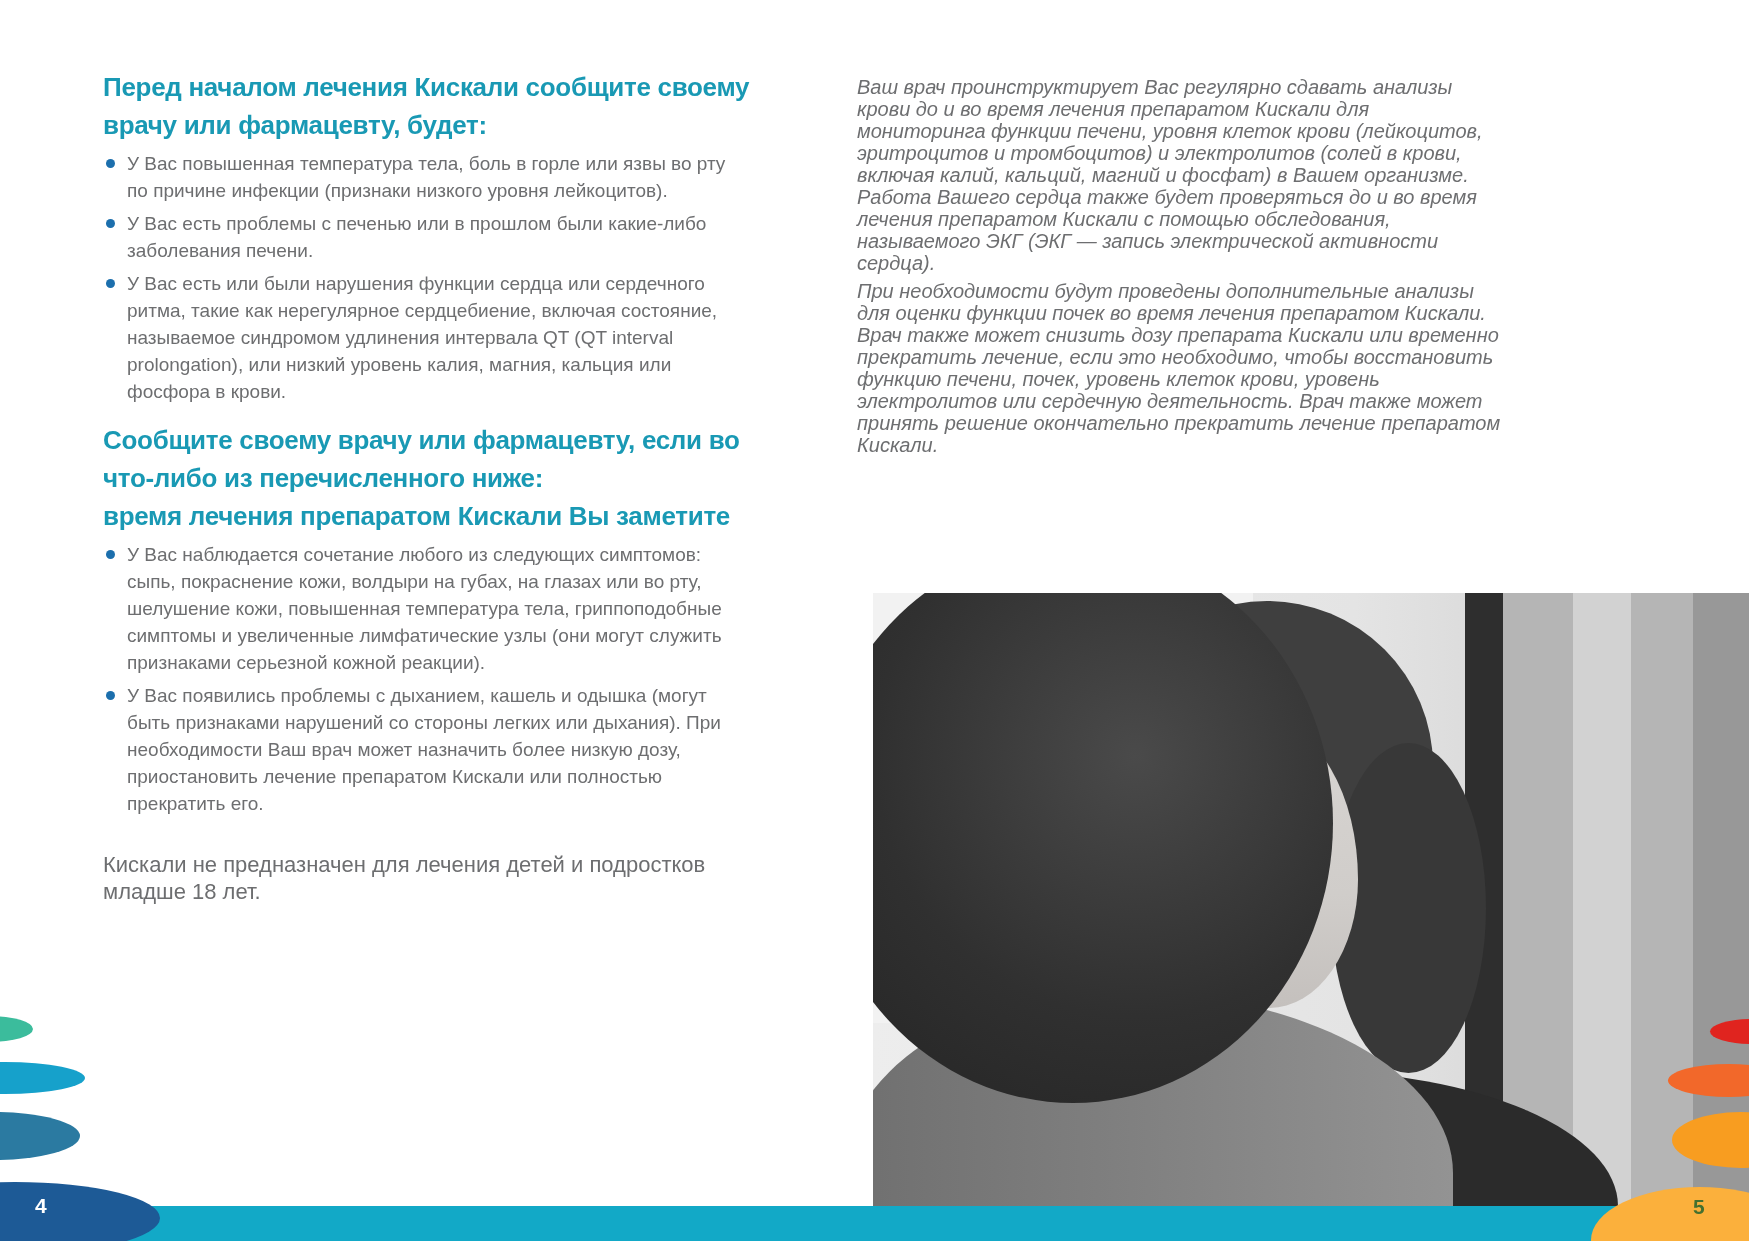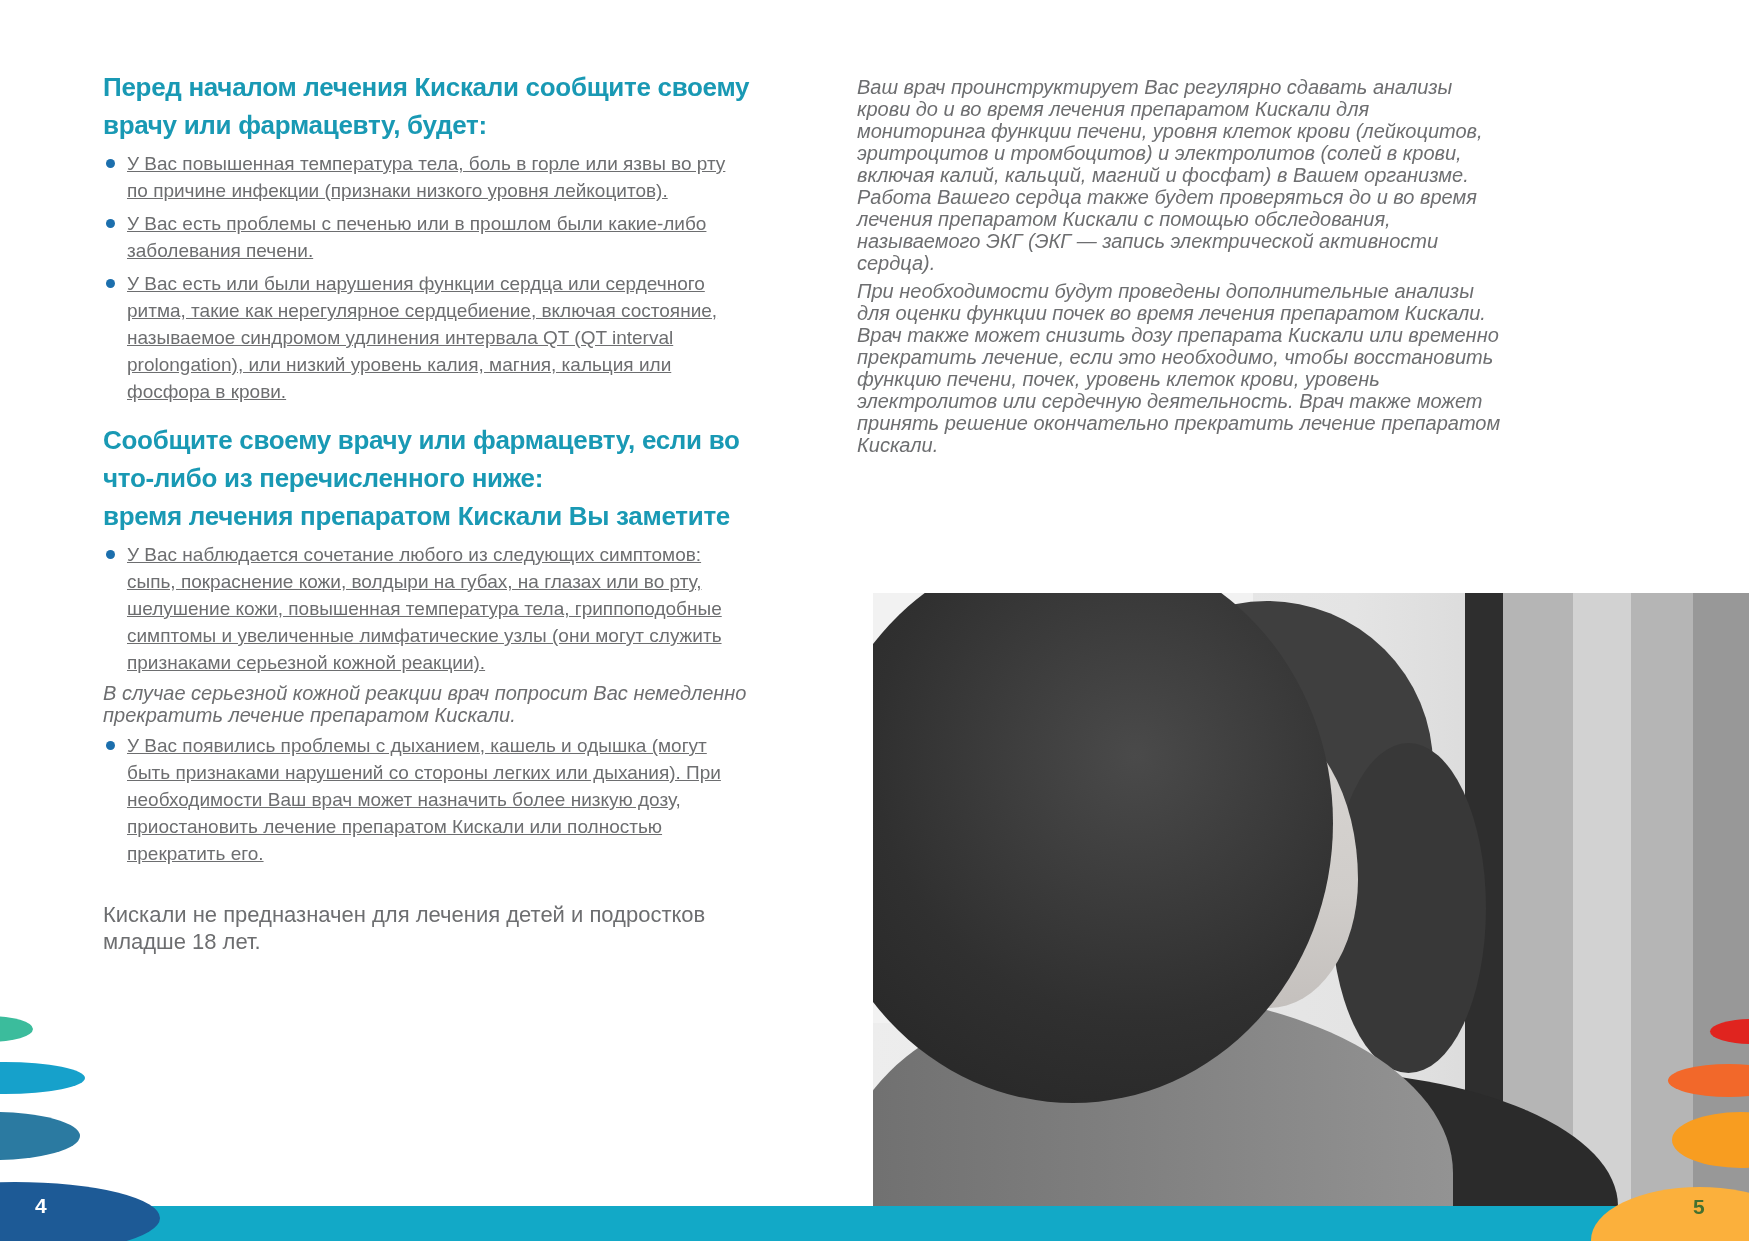--- a/index.html
+++ b/index.html
@@ -15,21 +15,21 @@
 
   .teal-heading { margin:0; color:#1999b4; font-weight:bold; }
   h1.teal-heading, h2.teal-heading { font-size:26px; line-height:38px; letter-spacing:-0.3px; }
   .hline { display:block; white-space:nowrap; }
   h2.left-h2 { margin-top:16px; }
   .rhead { font-size:26px; line-height:34px; margin:0; white-space:nowrap; }
 
   .bullets { list-style:none; margin:6px 0 0 0; padding:0; }
   .bullets li {
     position:relative; padding-left:24px; margin:0 0 6px 0;
-    font-size:19px; line-height:27px;text-decoration:underline;
+    font-size:19px; line-height:27px;
   }
   .bullets li::before {
     content:""; position:absolute; left:3px; top:9px;
     width:9px; height:9px; border-radius:50%; background:#1c6fad;
   }
   .para { margin:6px 0 0 0; font-size:20px; line-height:22px;font-style:italic; }
   .footnote { margin:34px 0 0 0; font-size:22px; line-height:27px; }
 
   
   .photo {
@@ -106,21 +106,20 @@
     </ul>
 
     <h2 class="teal-heading left-h2">
       <span class="hline">Сообщите своему врачу или фармацевту, если во</span>
       <span class="hline">что-либо из перечисленного ниже:</span>
       <span class="hline">время лечения препаратом Кискали Вы заметите</span>
     </h2>
     <ul class="bullets">
       <li>У Вас наблюдается сочетание любого из следующих симптомов: сыпь, покраснение кожи, волдыри на губах, на глазах или во рту, шелушение кожи, повышенная температура тела, гриппоподобные симптомы и увеличенные лимфатические узлы (они могут служить признаками серьезной кожной реакции).</li>
     </ul>
-    <p class="para">В случае серьезной кожной реакции врач попросит Вас немедленно прекратить лечение препаратом Кискали.</p>
     <ul class="bullets">
       <li>У Вас появились проблемы с дыханием, кашель и одышка (могут быть признаками нарушений со стороны легких или дыхания). При необходимости Ваш врач может назначить более низкую дозу, приостановить лечение препаратом Кискали или полностью прекратить его.</li>
     </ul>
     <p class="footnote">Кискали не предназначен для лечения детей и подростков младше 18 лет.</p>
   </section>
 
   <section class="col right">
     <p class="para">Ваш врач проинструктирует Вас регулярно сдавать анализы крови до и во время лечения препаратом Кискали для мониторинга функции печени, уровня клеток крови (лейкоцитов, эритроцитов и тромбоцитов) и электролитов (солей в крови, включая калий, кальций, магний и фосфат) в Вашем организме. Работа Вашего сердца также будет проверяться до и во время лечения препаратом Кискали с помощью обследования, называемого ЭКГ (ЭКГ — запись электрической активности сердца).</p>
     <p class="para">При необходимости будут проведены дополнительные анализы для оценки функции почек во время лечения препаратом Кискали. Врач также может снизить дозу препарата Кискали или временно прекратить лечение, если это необходимо, чтобы восстановить функцию печени, почек, уровень клеток крови, уровень электролитов или сердечную деятельность. Врач также может принять решение окончательно прекратить лечение препаратом Кискали.</p>
   </section>

